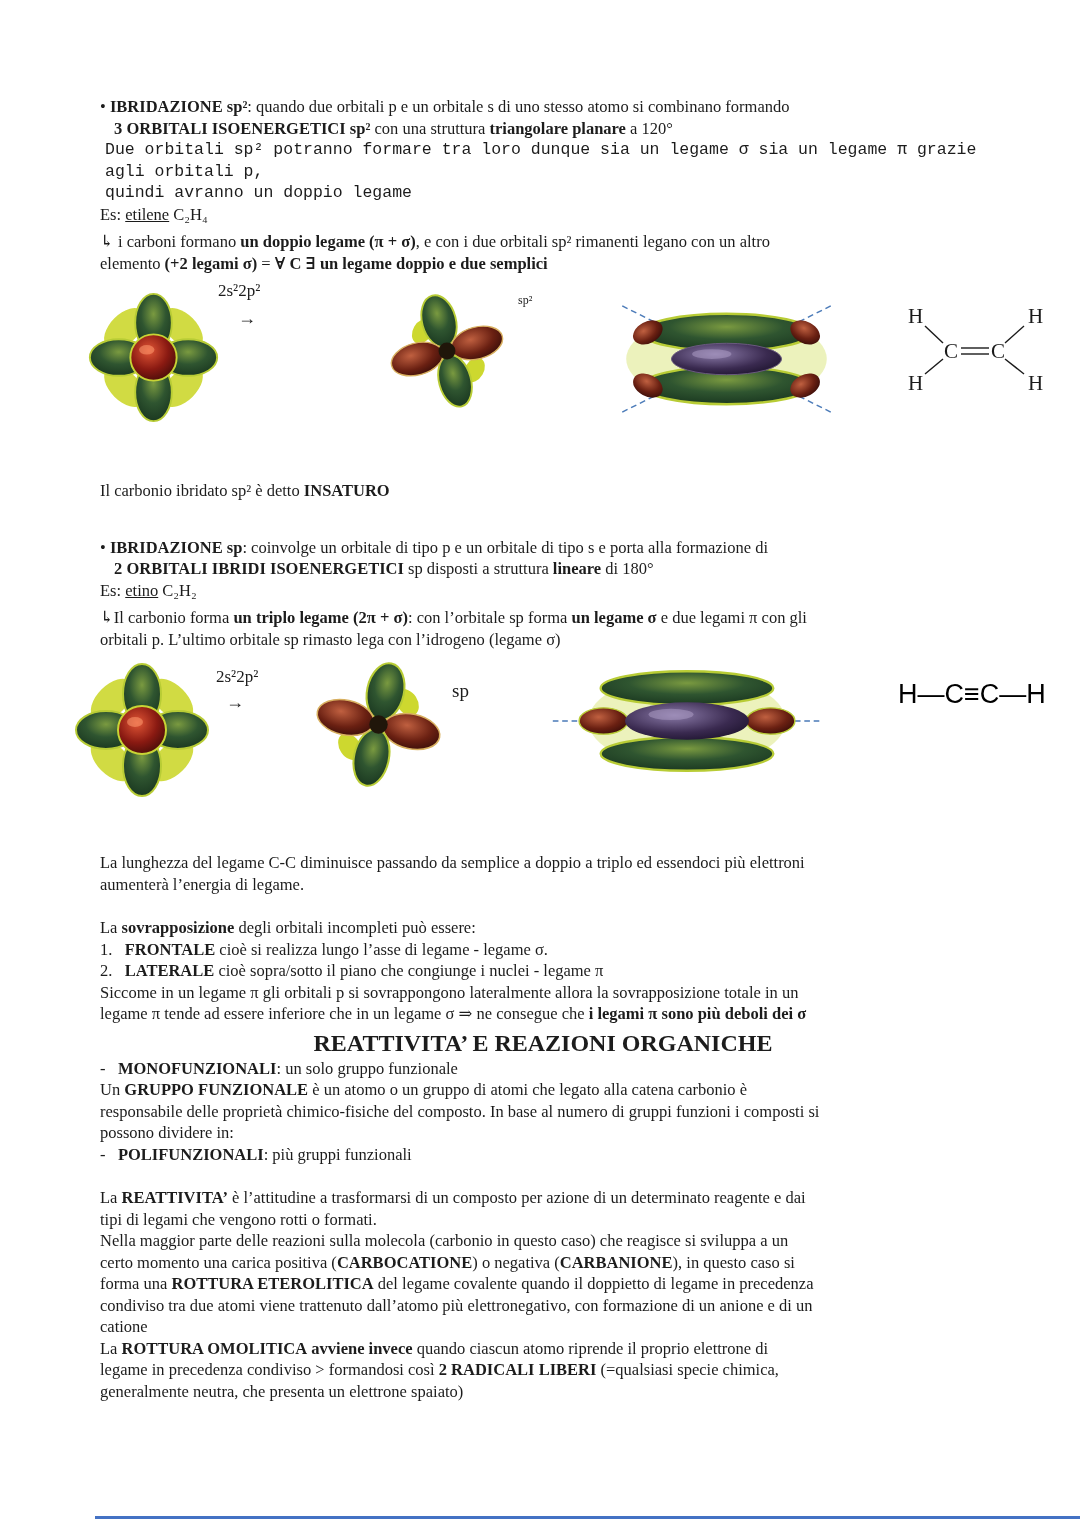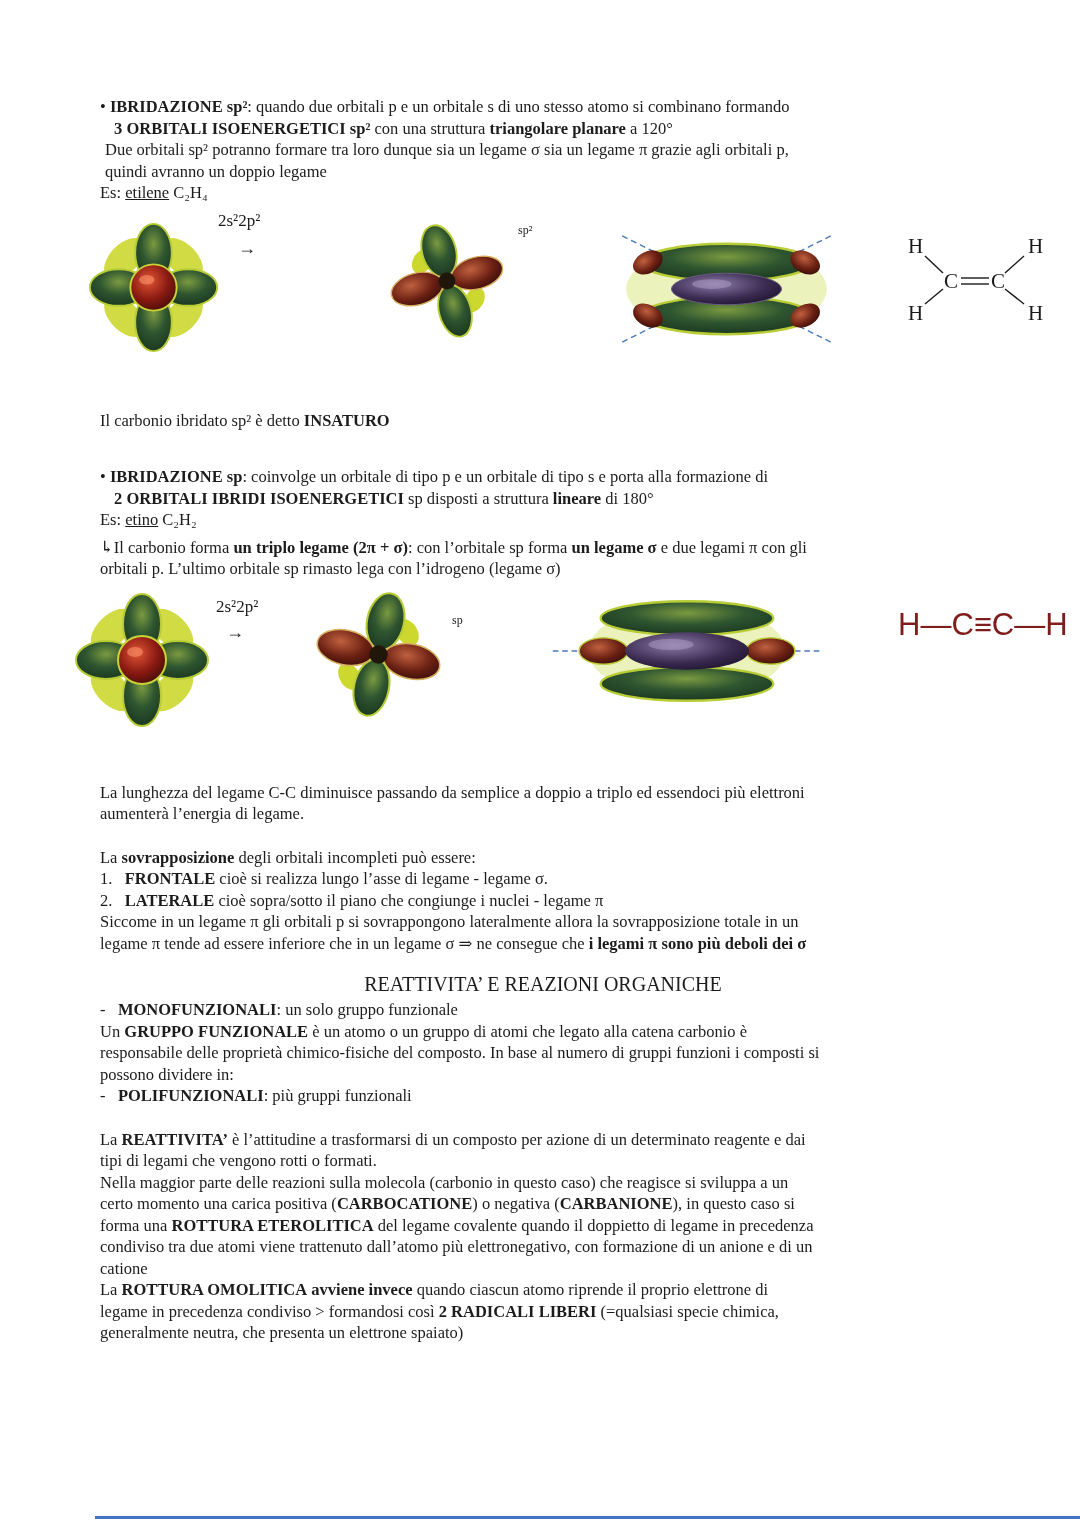--- a/index.html
+++ b/index.html
@@ -14,40 +14,40 @@
     color:#1c1c1c;
   }
   .content {
     position:absolute; left:100px; top:96px; width:886px;
     font-size:16.5px; line-height:21.5px;
   }
   p.rich { white-space:pre-wrap; }
   .b { font-weight:bold; }
   .u { text-decoration:underline; }
   .hang { padding-left:14px; text-indent:-14px; }
-  .ind { padding-left:5px; }
+  .ind { padding-left:5px;font-family:Liberation Mono, monospace; }
   .mt6  { margin-top:6px; }
   .mt20 { margin-top:35px; }
   .mt22 { margin-top:22px; }
   .fig { position:relative;text-align:center; }
   .fig1 { height:202px; margin-top:4px; }
   .fig2 { height:188px; margin-top:8px; }
   .abs { position:absolute; }
   .flabel { position:absolute; white-space:nowrap; }
   .config-label { font-size:17px; }
   .arrow-glyph { font-size:18px; }
   .sp2-label { font-size:12px; }
-  .sp-label { font-size:12px; }
+  .sp-label { font-size:19px; }
   .formula-sans {
     font-family:"Liberation Sans","DejaVu Sans",sans-serif;
-    font-size:31px; color:#7f1d1d;
+    font-size:27px; color:#000000;
   }
   .heading {
-    margin-top:16px;
-    text-align:center; font-weight:normal; font-size:20px; line-height:29px;
+    margin-top:4px;
+    text-align:center; font-weight:bold; font-size:24px; line-height:29px;
   }
   .bottom-line {
     position:absolute; left:95px; right:0; top:1516px; height:3px;
     background:#4472c4;
   }
 </style>
 </head>
 <body>
 
 <svg width="0" height="0" style="position:absolute">
@@ -76,20 +76,22 @@
 </svg>
 
 <div class="page">
   <div class="content">
 
     <p class="rich hang">• <span class="b">IBRIDAZIONE sp²</span>: quando due orbitali p e un orbitale s di uno stesso atomo si combinano formando
 <span class="b">3 ORBITALI ISOENERGETICI sp²</span> con una struttura <span class="b">triangolare planare</span> a 120°</p>
     <p class="rich ind">Due orbitali sp² potranno formare tra loro dunque sia un legame σ sia un legame π grazie agli orbitali p,
 quindi avranno un doppio legame</p>
     <p class="rich">Es: <span class="u">etilene</span> C₂H₄</p>
+    <p class="rich mt6">↳ i carboni formano <span class="b">un doppio legame (π + σ)</span>, e con i due orbitali sp² rimanenti legano con un altro
+elemento <span class="b">(+2 legami σ)</span> = <span class="b">∀ C ∃</span> <span class="b">un legame doppio e due semplici</span></p>
 
     <div class="fig fig1">
       <span class="flabel config-label" style="left:118px; top:2px;">2s²2p²</span>
       <span class="flabel arrow-glyph" style="left:138px; top:30px;">→</span>
 
       <svg class="abs" style="left:-14px; top:12px;" width="135" height="135" viewBox="0 0 140 140">
         <g fill="#cdd82f" opacity="0.9">
           <ellipse cx="40" cy="40" rx="26" ry="15" transform="rotate(-45 40 40)"></ellipse>
           <ellipse cx="100" cy="40" rx="26" ry="15" transform="rotate(45 100 40)"></ellipse>
           <ellipse cx="40" cy="100" rx="26" ry="15" transform="rotate(45 40 100)"></ellipse>

